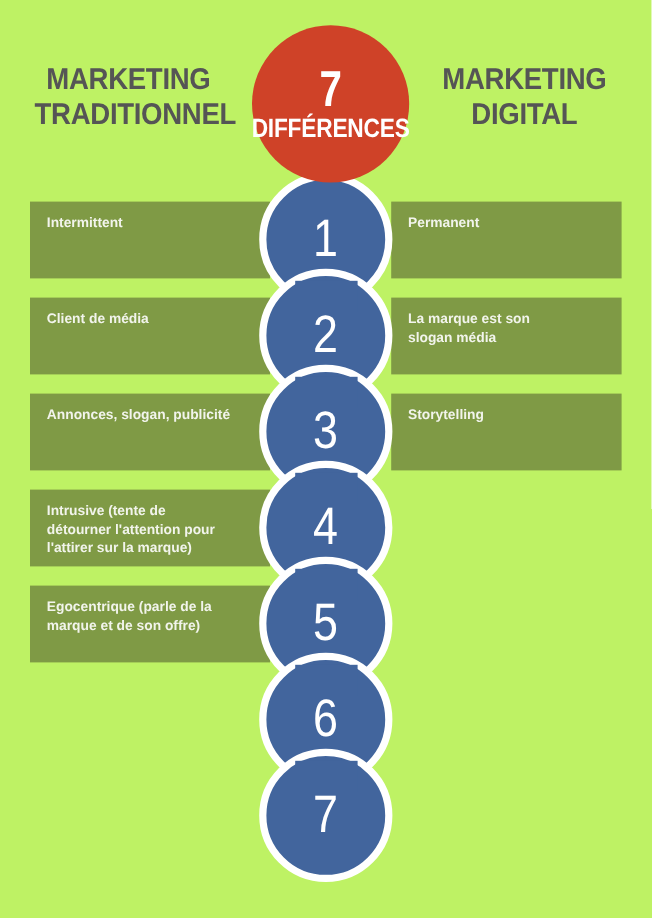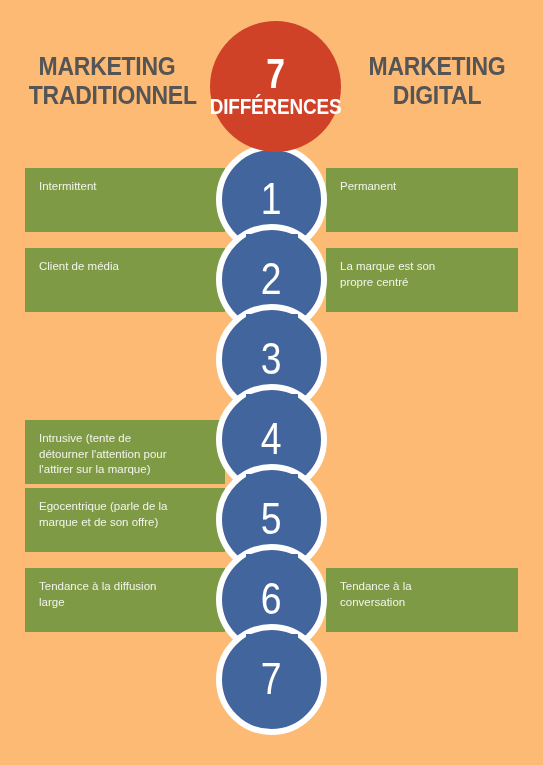--- a/index.html
+++ b/index.html
@@ -7,21 +7,21 @@
     padding: 0;
     background: #ffffff;
   }
   body {
     font-family: "Liberation Sans", sans-serif;
   }
   #infographic {
     position: relative;
     width: 543px;
     height: 765px;
-    background: #fdba74;
+    background: #bef264;
     overflow: hidden;
   }
 
   
   .header {
     position: absolute;
     top: 0;
     left: 0;
     width: 543px;
     height: 160px;
@@ -78,20 +78,21 @@
     text-transform: uppercase;
   }
 
   
   .rows {
     position: absolute;
     left: 0;
     top: 0;
     width: 543px;
     height: 765px;
+    font-weight: bold;
   }
   .row {
     position: absolute;
     left: 0;
     width: 543px;
     height: 64px;
   }
   .bar {
     position: absolute;
     top: 0;
@@ -183,46 +184,44 @@
         <div class="bar right">
           <span class="txt">Permanent</span>
         </div>
       </div>
       <div class="row" style="top: 248px;">
         <div class="bar left">
           <span class="txt">Client de média</span>
         </div>
         <div class="bar right">
           <span class="txt">La marque est son
-propre centré</span>
-        </div>
-      </div>
-      <div class="row" style="top: 420px;">
+slogan média</span>
+        </div>
+      </div>
+      <div class="row" style="top: 328px;">
+        <div class="bar left">
+          <span class="txt">Annonces, slogan, publicité</span>
+        </div>
+        <div class="bar right">
+          <span class="txt">Storytelling</span>
+        </div>
+      </div>
+      <div class="row" style="top: 408px;">
         <div class="bar left">
           <span class="txt">Intrusive (tente de
 détourner l'attention pour
 l'attirer sur la marque)</span>
         </div>
       </div>
       <div class="row" style="top: 488px;">
         <div class="bar left">
           <span class="txt">Egocentrique (parle de la
 marque et de son offre)</span>
         </div>
       </div>
-      <div class="row" style="top: 568px;">
-        <div class="bar left">
-          <span class="txt">Tendance à la diffusion
-large</span>
-        </div>
-        <div class="bar right">
-          <span class="txt">Tendance à la
-conversation</span>
-        </div>
-      </div>
     </div>
 
   <div class="chain" id="chain-container">
       <div class="node" style="top: 150px;">
         <div class="node-number">1</div>
       </div>
       <div class="joint" style="top: 234px;"></div>
       <div class="node" style="top: 230px;">
         <div class="node-number">2</div>
       </div>

